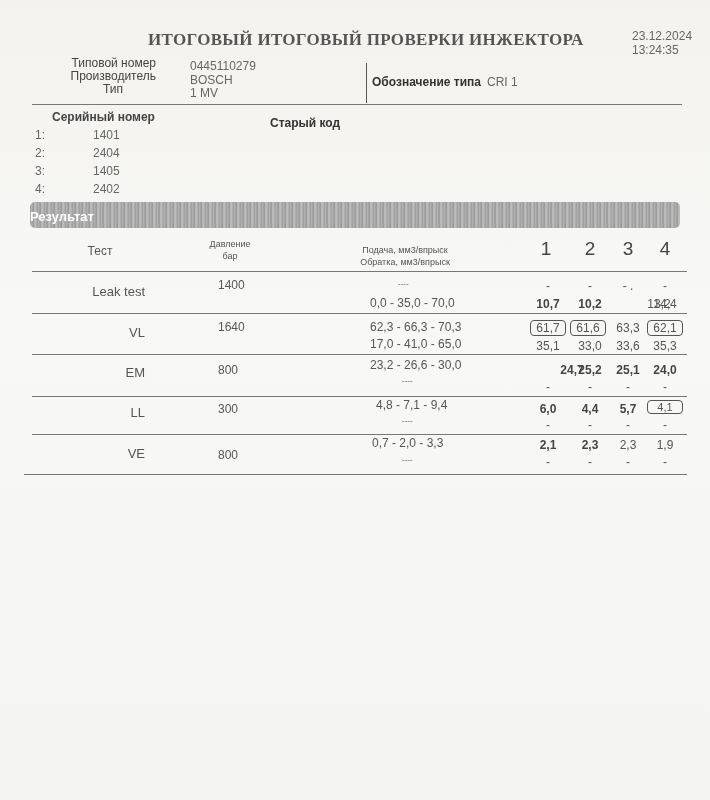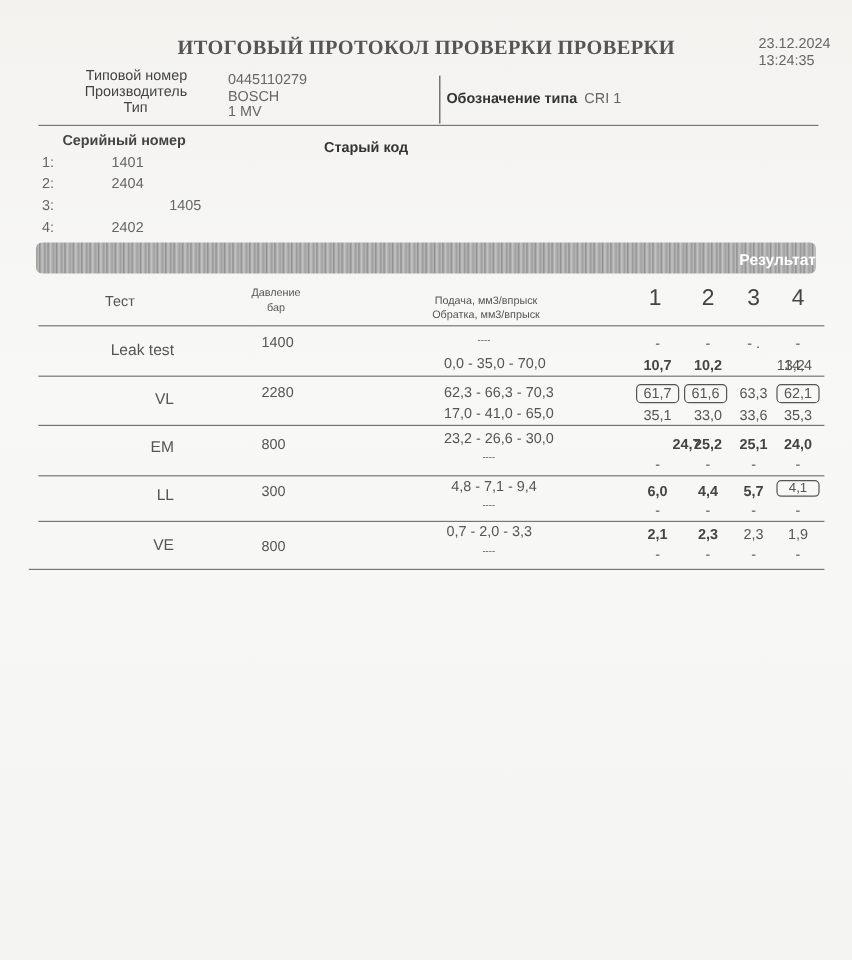--- a/index.html
+++ b/index.html
@@ -11,35 +11,35 @@
   .val { position:absolute; font-size:12px; color:#666; line-height:14px; }
   .vline { position:absolute; left:366px; top:63px; width:1px; height:40px; background:#555; }
   .hline { position:absolute; height:1px; background:#777; }
   .typedes { position:absolute; left:372px; top:75px; font-size:12px; color:#333; font-weight:bold; }
   .typedes span.v { font-weight:normal; color:#666; margin-left:6px; }
   .serial-h { position:absolute; left:52px; top:110px; font-size:12px; color:#444; font-weight:bold; }
   .oldcode-h { position:absolute; left:270px; top:116px; font-size:12px; color:#333; font-weight:bold; }
   .serial-row { position:absolute; font-size:12px; color:#666; }
   .banner { position:absolute; left:30px; top:202px; width:650px; height:26px; border-radius:5px;
     background: repeating-linear-gradient(90deg,#9a9a9a 0px,#b8b8b8 2px,#8f8f8f 3px,#c4c4c4 5px,#a6a6a6 7px); }
-  .banner-text { position:absolute; left:0; right:0; top:7px; text-align:right; color:#fff; font-size:13px; font-weight:bold;padding-left:36px; }
+  .banner-text { position:absolute; left:0; right:0; top:7px; text-align:left; color:#fff; font-size:13px; font-weight:bold; }
   .th { position:absolute; font-size:11px; color:#555; text-align:center; line-height:12px; }
   .colnum { position:absolute; top:238px; font-size:19px; color:#444; width:30px; text-align:center; }
   .cell { position:absolute; font-size:12px; color:#555; }
   .test { position:absolute; font-size:13px; color:#555; width:90px; text-align:right; }
   .num { position:absolute; width:40px; text-align:center; font-size:12px; color:#555; }
   .num.bold { font-weight:bold; color:#444; }
   .boxed { border:1px solid #555; border-radius:4px; width:34px; left:auto; }
 </style>
 </head>
 <body>
 
 <div class="paper"></div>
 
-<div class="title">ИТОГОВЫЙ ПРОТОКОЛ ПРОВЕРКИ ПРОВЕРКИ</div>
+<div class="title">ИТОГОВЫЙ ИТОГОВЫЙ ПРОВЕРКИ ИНЖЕКТОРА</div>
 <div class="datetime">
   <div>23.12.2024</div>
   <div>13:24:35</div>
 </div>
 
 <div class="lbl" style="left:40px;top:56px;width:116px;">Типовой номер</div>
 <div class="lbl" style="left:40px;top:69px;width:116px;">Производитель</div>
 <div class="lbl" style="left:40px;top:82px;width:83px;">Тип</div>
 <div class="val" style="left:190px;top:59px;">0445110279</div>
 <div class="val" style="left:190px;top:73px;">BOSCH</div>
@@ -50,21 +50,21 @@
 </div>
 <div class="hline" style="left:32px;top:104px;width:650px;"></div>
 
 <div class="serial-h">Серийный номер</div>
 <div class="oldcode-h">Старый код</div>
 <div class="serial-row" style="left:35px;top:128px;">1:</div>
 <div class="serial-row" style="left:93px;top:128px;">1401</div>
 <div class="serial-row" style="left:35px;top:146px;">2:</div>
 <div class="serial-row" style="left:93px;top:146px;">2404</div>
 <div class="serial-row" style="left:35px;top:164px;">3:</div>
-<div class="serial-row" style="left:93px;top:164px;margin-left:48px;">1405</div>
+<div class="serial-row" style="left:93px;top:164px;">1405</div>
 <div class="serial-row" style="left:35px;top:182px;">4:</div>
 <div class="serial-row" style="left:93px;top:182px;">2402</div>
 
 <div class="banner">
   <div class="banner-text">Результат</div>
 </div>
 
 <div class="th" style="left:60px;top:245px;width:80px;font-size:12px;">Тест</div>
 <div class="th" style="left:195px;top:238px;width:70px;font-size:9px;">
   <div>Давление</div>
@@ -88,21 +88,21 @@
 <div class="num" style="left:570px;top:279px;">-</div>
 <div class="num" style="left:608px;top:279px;">- .</div>
 <div class="num" style="left:645px;top:279px;">-</div>
 <div class="num bold" style="left:528px;top:297px;">10,7</div>
 <div class="num bold" style="left:570px;top:297px;">10,2</div>
 <div class="num" style="left:639px;top:297px;">13,2</div>
 <div class="num" style="left:645px;top:297px;">14,4</div>
 <div class="hline" style="left:32px;top:313px;width:655px;"></div>
 
 <div class="test" style="left:55px;top:325px;">VL</div>
-<div class="cell" style="left:218px;top:320px;">2280</div>
+<div class="cell" style="left:218px;top:320px;">1640</div>
 <div class="cell" style="left:370px;top:320px;">62,3 - 66,3 - 70,3</div>
 <div class="cell" style="left:370px;top:337px;">17,0 - 41,0 - 65,0</div>
 <div class="num boxed" style="left:530px;top:320px;">61,7</div>
 <div class="num boxed" style="left:570px;top:320px;">61,6</div>
 <div class="num" style="left:608px;top:321px;">63,3</div>
 <div class="num boxed" style="left:647px;top:320px;">62,1</div>
 <div class="num" style="left:528px;top:339px;">35,1</div>
 <div class="num" style="left:570px;top:339px;">33,0</div>
 <div class="num" style="left:608px;top:339px;">33,6</div>
 <div class="num" style="left:645px;top:339px;">35,3</div>

